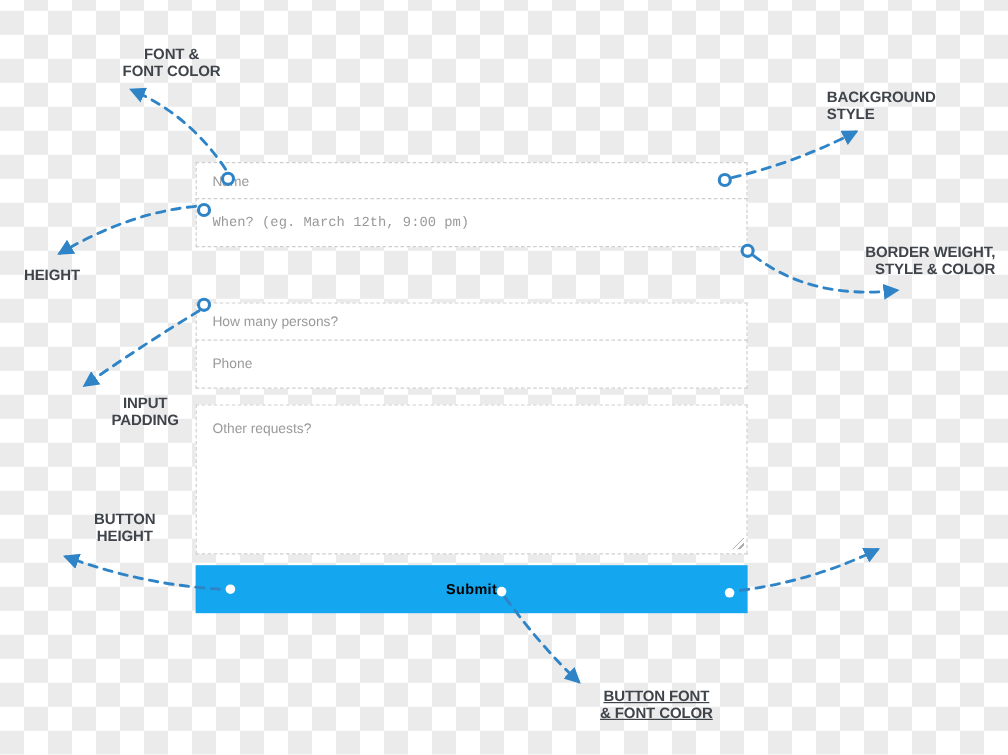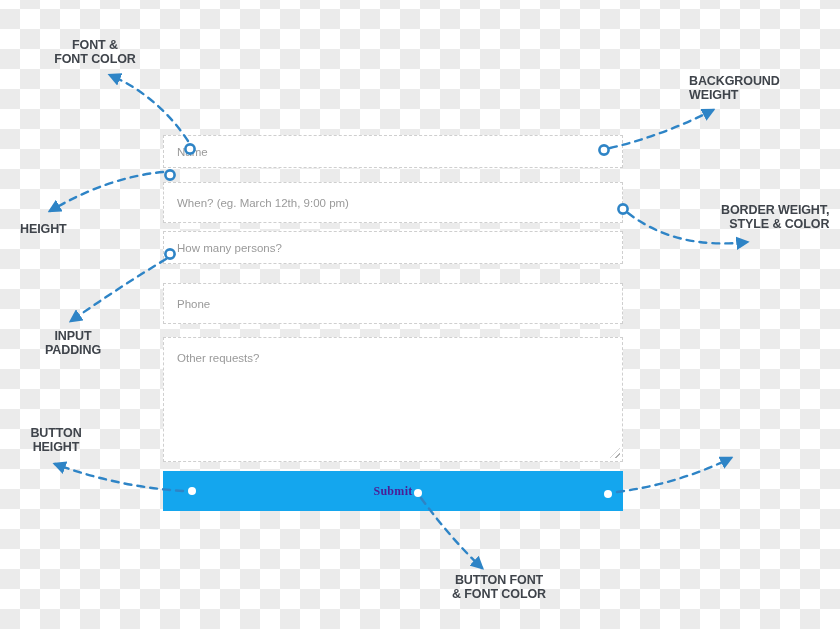--- a/index.html
+++ b/index.html
@@ -22,51 +22,51 @@
   
   .form-wrap{position:absolute;left:163px;top:135px;width:460px;height:376px;}
   .field{
     position:absolute;left:0;width:460px;
     background:#fff;border:1px dashed var(--field-border);
     padding:0 13px;font-family:"Liberation Sans",sans-serif;
     font-size:11.5px;color:#6b6b6b;outline:none;display:block;
   }
   .field::placeholder{color:var(--placeholder-gray);opacity:1;}
   .f-name{top:0;height:33px;}
-  .f-when{top:47px;height:41px;}
-  .f-persons{top:96px;height:33px;}
+  .f-when{top:30px;height:41px;font-family:Liberation Mono, monospace;}
+  .f-persons{top:117px;height:33px;}
   .f-phone{top:148px;height:41px;}
   .f-requests{top:202px;height:125px;resize:none;padding-top:13px;line-height:14px;}
   .resize-handle{
     position:absolute;left:447px;top:313px;width:10px;height:10px;
     background:repeating-linear-gradient(-45deg, transparent 0 2.5px, #adadad 2.5px 4px);
     clip-path:polygon(100% 0,100% 100%,0 100%);
     cursor:nwse-resize;
   }
   .submit-btn{
     position:absolute;left:0;top:336px;width:460px;height:40px;
-    background:var(--button-blue);border:none;color:#4c1d95;
-    font-family:Liberation Serif, serif;font-weight:700;font-size:12px;
+    background:var(--button-blue);border:none;color:#000000;
+    font-family:Liberation Sans, sans-serif;font-weight:700;font-size:12px;
     letter-spacing:.3px;cursor:pointer;
   }
   
   .ann{
     position:absolute;color:var(--label-dark);font-weight:700;
     font-size:12.5px;line-height:14px;letter-spacing:-0.1px;
     white-space:pre-line;
   }
-  .ann.center{text-align:center;}
+  .ann.center{text-align:center;margin-left:48px;}
   .ann-font{left:36px;top:38px;width:118px;}
   .ann-bg{left:689px;top:74px;}
   .ann-margins{left:20px;top:222px;}
   .ann-border{left:721px;top:203px;text-align:right;}
   .ann-padding{left:33px;top:329px;width:80px;}
   .ann-btnheight{left:16px;top:426px;width:80px;}
   .ann-btncolor{left:706px;top:422px;}
-  .ann-btnfont{left:444px;top:573px;width:110px;}
+  .ann-btnfont{left:444px;top:573px;width:110px;text-decoration:underline;}
   
   .overlay{position:absolute;left:0;top:0;width:840px;height:629px;pointer-events:none;}
   .dash{fill:none;stroke:var(--arrow-blue);stroke-width:2.4;stroke-dasharray:7 6;stroke-linecap:round;}
   .ring{fill:#fff;stroke:var(--arrow-blue);stroke-width:2.6;}
   .dot{fill:#fff;stroke:none;}
 </style>
 </head>
 <body>
 
 <div class="canvas">
@@ -103,21 +103,21 @@
     <circle class="ring" cx="170" cy="254" r="4.6"></circle>
 
     <circle class="dot" cx="192" cy="491" r="4"></circle>
     <circle class="dot" cx="418" cy="493" r="4"></circle>
     <circle class="dot" cx="608" cy="494" r="4"></circle>
   </svg>
 
   <div class="ann ann-font center">FONT &amp;
 FONT COLOR</div>
   <div class="ann ann-bg">BACKGROUND
-WEIGHT</div>
+STYLE</div>
   <div class="ann ann-margins">HEIGHT</div>
   <div class="ann ann-border">BORDER WEIGHT,
 STYLE &amp; COLOR</div>
   <div class="ann ann-padding center">INPUT
 PADDING</div>
   <div class="ann ann-btnheight center">BUTTON
 HEIGHT</div>
   <div class="ann ann-btnfont center">BUTTON FONT
 &amp; FONT COLOR</div>
 

